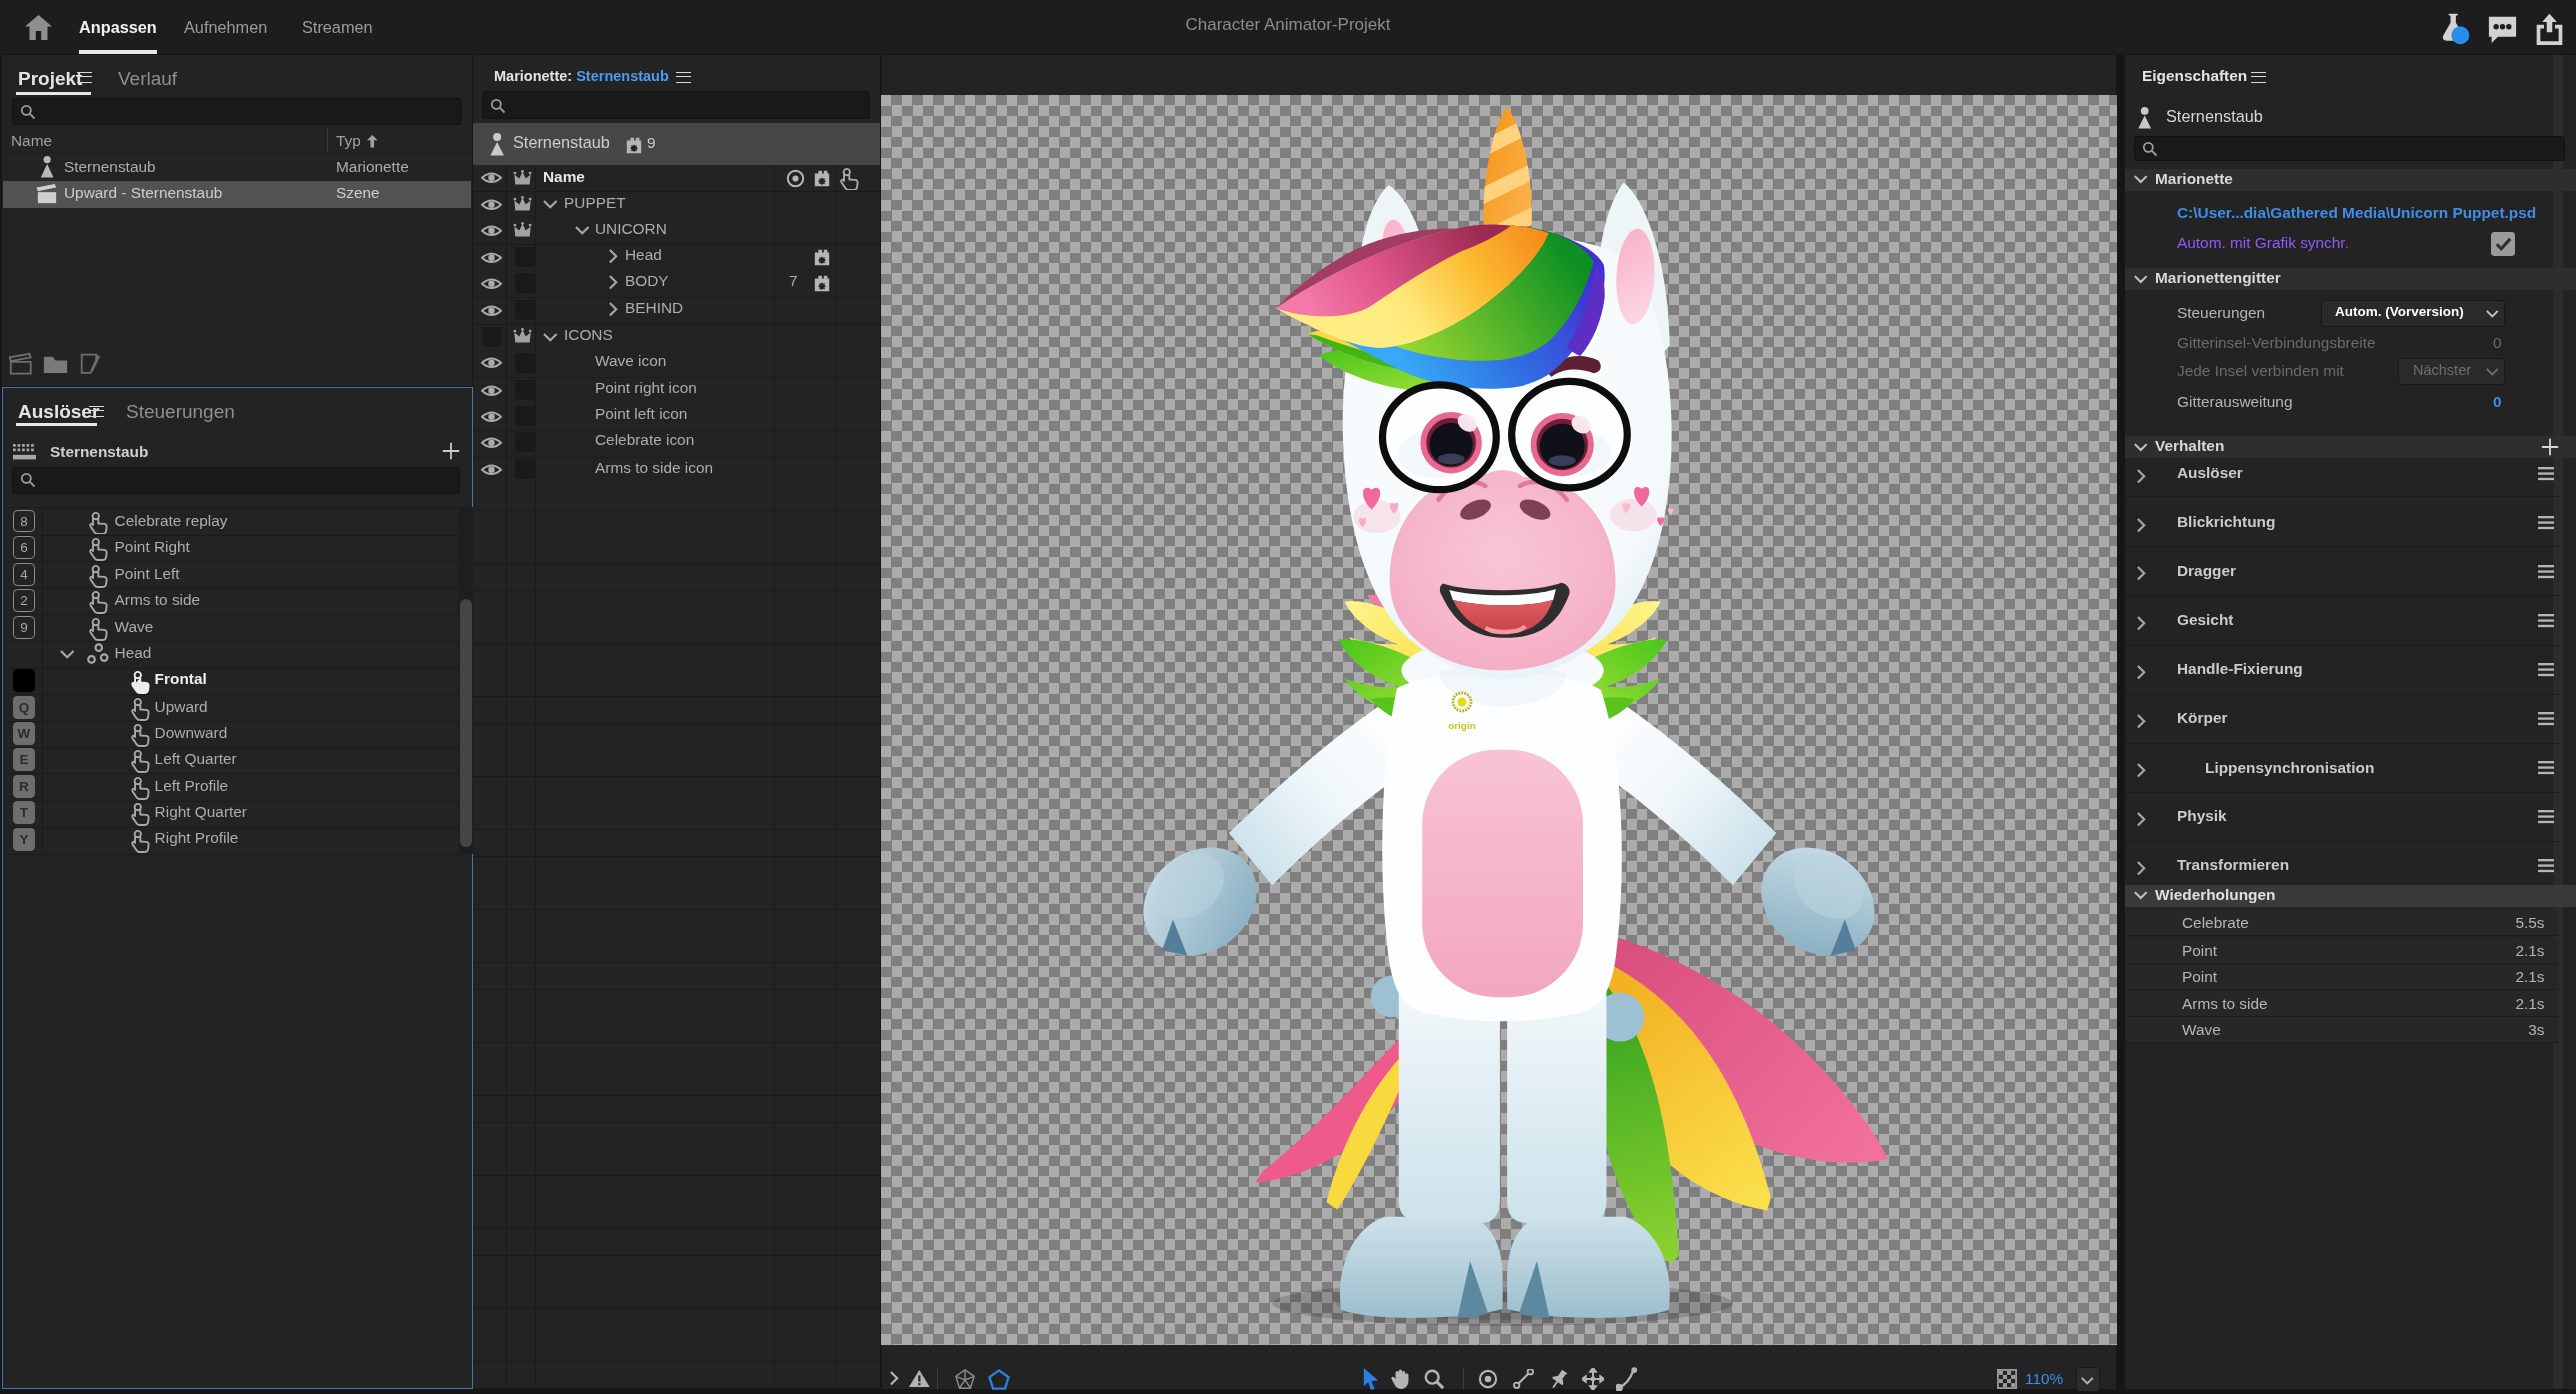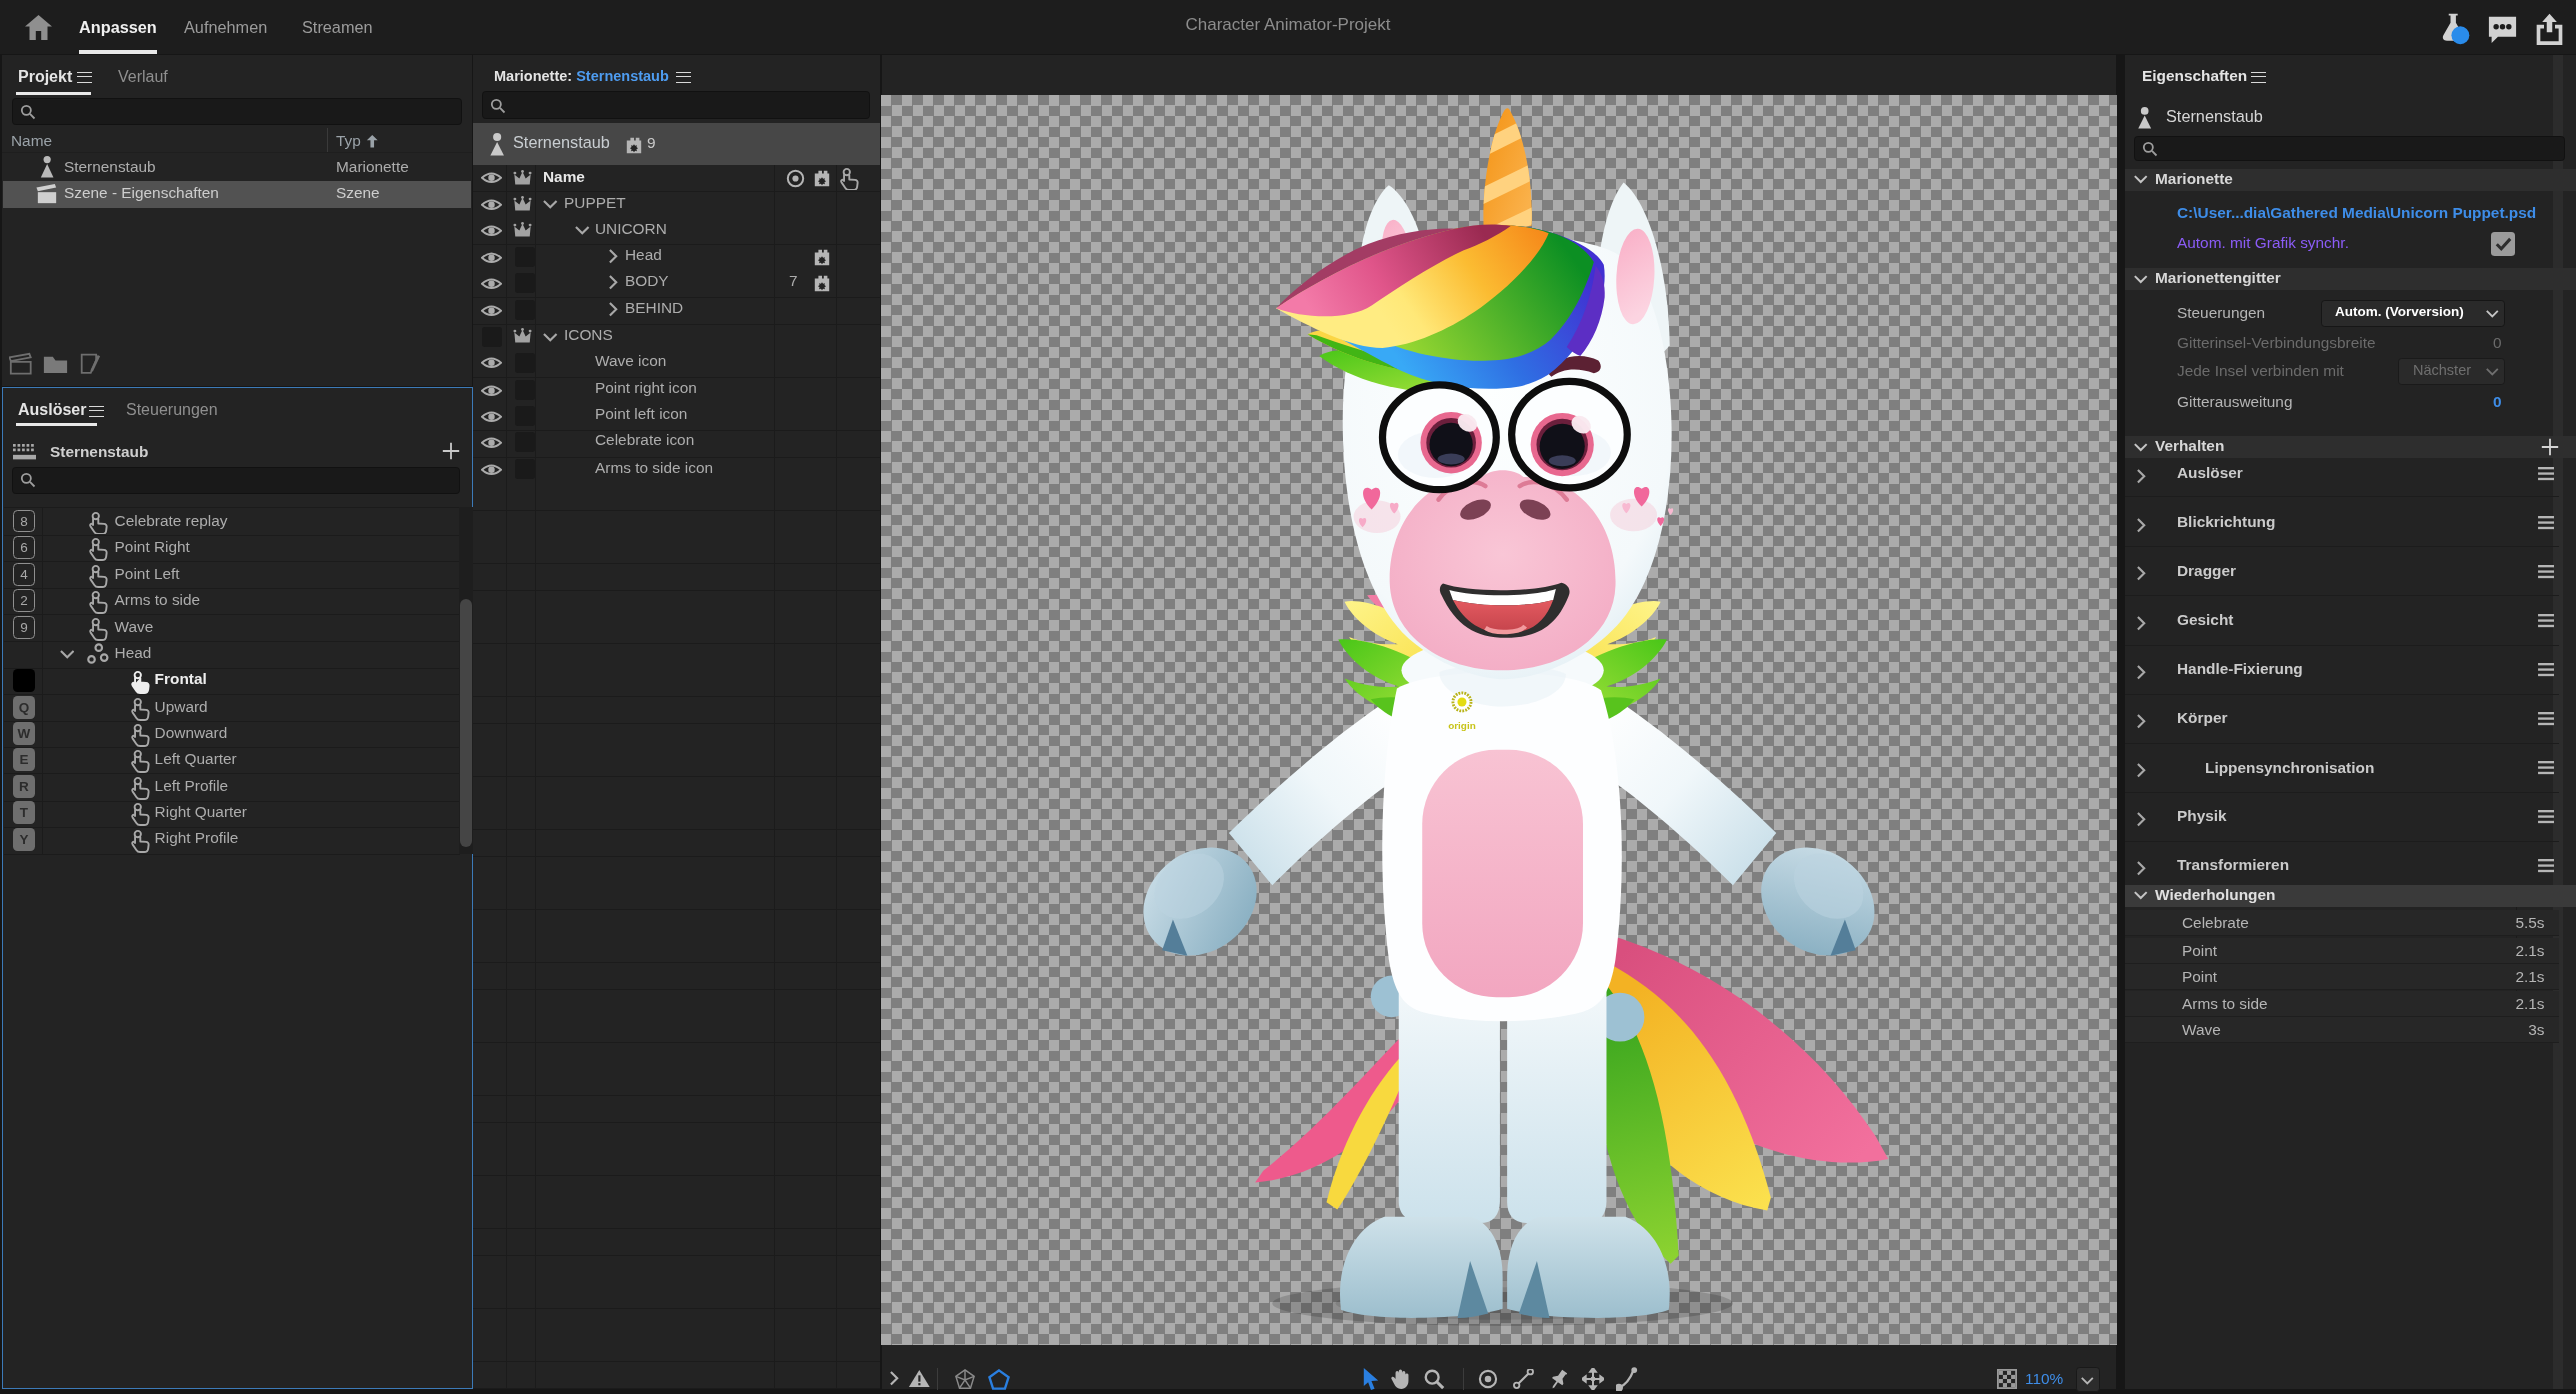--- a/index.html
+++ b/index.html
@@ -5,21 +5,21 @@
   html,body { width:2576px; height:1395px; background:#161616; font-family:"Liberation Sans",sans-serif; overflow:hidden; }
   .abs { position:absolute; }
   #stage { position:relative; width:2576px; height:1395px; background:#161616; }
   
   #topbar { left:0; top:0; width:2576px; height:54px; background:#1d1d1d; }
   .toptab { position:absolute; top:18px; font-size:16.3px; color:#9b9b9b; }
   .toptab.active { color:#f0f0f0; font-weight:bold; }
   #tabunderline { left:79px; top:50px; width:78px; height:3.6px; background:#e8e8e8; }
   
   .panel { position:absolute; background:#232323; }
-  .ptab { position:absolute; font-size:16px; color:#8f8f8f; }
+  .ptab { position:absolute; font-size:19px; color:#8f8f8f; }
   .ptab.active { color:#e4e4e4; font-weight:bold; }
   .search { position:absolute; background:#191919; border:0.9px solid #111; border-radius:3.6px; }
   .sep { position:absolute; background:#1b1b1b; height:0.9px; }
   .vsep { position:absolute; background:#1b1b1b; width:0.9px; }
   .rowtext { position:absolute; font-size:15.4px; color:#adadad; white-space:nowrap; }
   svg.trg { width:23.5px; height:23.5px; }
   
   .kb { position:absolute; width:22.6px; height:22.6px; border-radius:4.5px; font-size:13.5px; color:#a8a8a8;
         text-align:center; line-height:21px; }
   .kb.outline { border:1.8px solid #8f8f8f; }
@@ -132,21 +132,21 @@
       <path d="M9 10 L16 25 H2 Z" fill="#b9b9b9"></path>
     </svg>
   <div class="rowtext" style="left:64px;top:158px;">Sternenstaub</div>
   <div class="rowtext" style="left:336px;top:158px;">Marionette</div>
 
   <div class="abs" style="left:2.7px;top:181px;width:468px;height:27px;background:#525252;"></div>
   <svg class="abs" style="left:36px;top:183px" width="22" height="22" viewBox="0 0 24 24">
     <path d="M2 10 h20 v12 h-20 Z" fill="#cfcfcf"></path>
     <path d="M2 9 l20 -4 -1.5 -4 -20 4 Z" fill="#cfcfcf"></path>
   </svg>
-  <div class="rowtext" style="left:64px;top:184px;color:#cdcdcd;">Szene - Eigenschaften</div>
+  <div class="rowtext" style="left:64px;top:184px;color:#cdcdcd;">Upward - Sternenstaub</div>
   <div class="rowtext" style="left:336px;top:184px;color:#cdcdcd;">Szene</div>
 
   <svg class="abs" style="left:9px;top:352px" width="23.5" height="23.5" viewBox="0 0 26 26">
       <path d="M2 11 h22 v13 h-22 Z M2 10 l22 -4 -1.5 -4 -22 4 Z" fill="none" stroke="#6e6e6e" stroke-width="2"></path>
     </svg>
   <svg class="abs" style="left:43px;top:354px" width="25" height="20" viewBox="0 0 28 22">
       <path d="M1 3 h10 l3 4 h13 v14 h-26 Z" fill="#7a7a7a"></path>
     </svg>
   <svg class="abs" style="left:79px;top:352px" width="23.5" height="23.5" viewBox="0 0 26 26">
       <path d="M3 3 h16 v6 l-6 14 h-10 Z" fill="none" stroke="#6e6e6e" stroke-width="2"></path>

